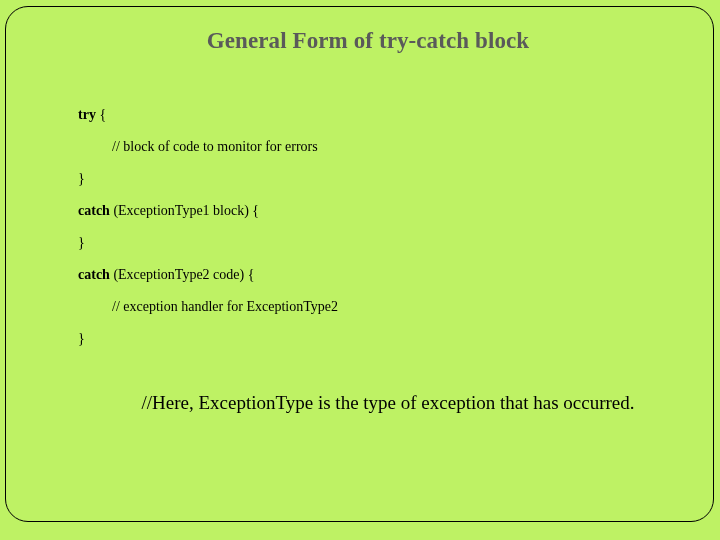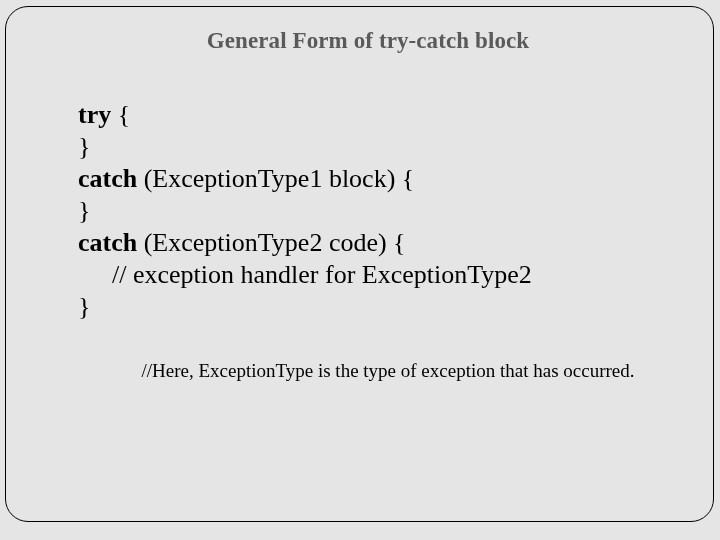--- a/index.html
+++ b/index.html
@@ -10,21 +10,21 @@
   body {
     width: 720px;
     height: 540px;
     overflow: hidden;
     font-family: "Liberation Serif", "DejaVu Serif", serif;
   }
   .slide {
     position: relative;
     width: 720px;
     height: 540px;
-    background: #e5e5e5;
+    background: #bef264;
     box-sizing: border-box;
     padding-left: 24px;
   }
   .slide-frame {
     position: absolute;
     left: 5px;
     top: 6px;
     width: 709px;
     height: 516px;
     border: 1px solid #000000;
@@ -50,21 +50,21 @@
   }
   .code-body {
     position: absolute;
     left: 78px;
     top: 99px;
     width: 620px;
   }
   .code-line {
     color: #000000;
     font-family: "Liberation Serif", "DejaVu Serif", serif;
-    font-size: 26px;
+    font-size: 14px;
     line-height: 32px;
     height: 32px;
     white-space: pre;
     text-align: left;
   }
   .code-line.indent {
     padding-left: 34px;
   }
   .code-line.blank {
     height: 32px;
@@ -87,20 +87,21 @@
 <div class="slide">
 
   <div class="slide-frame"></div>
 
   <div class="slide-title">General Form of try-catch block</div>
 
   <div class="code-body">
 
     <div class="code-line"><span class="kw">try</span><span> {</span></div>
 
+    <div class="code-line indent"><span class="kw"></span><span>// block of code to monitor for errors</span></div>
 
     <div class="code-line"><span class="kw"></span><span>}</span></div>
 
     <div class="code-line"><span class="kw">catch</span><span> (ExceptionType1 block) {</span></div>
 
 
     <div class="code-line"><span class="kw"></span><span>}</span></div>
 
     <div class="code-line"><span class="kw">catch</span><span> (ExceptionType2 code) {</span></div>
 

